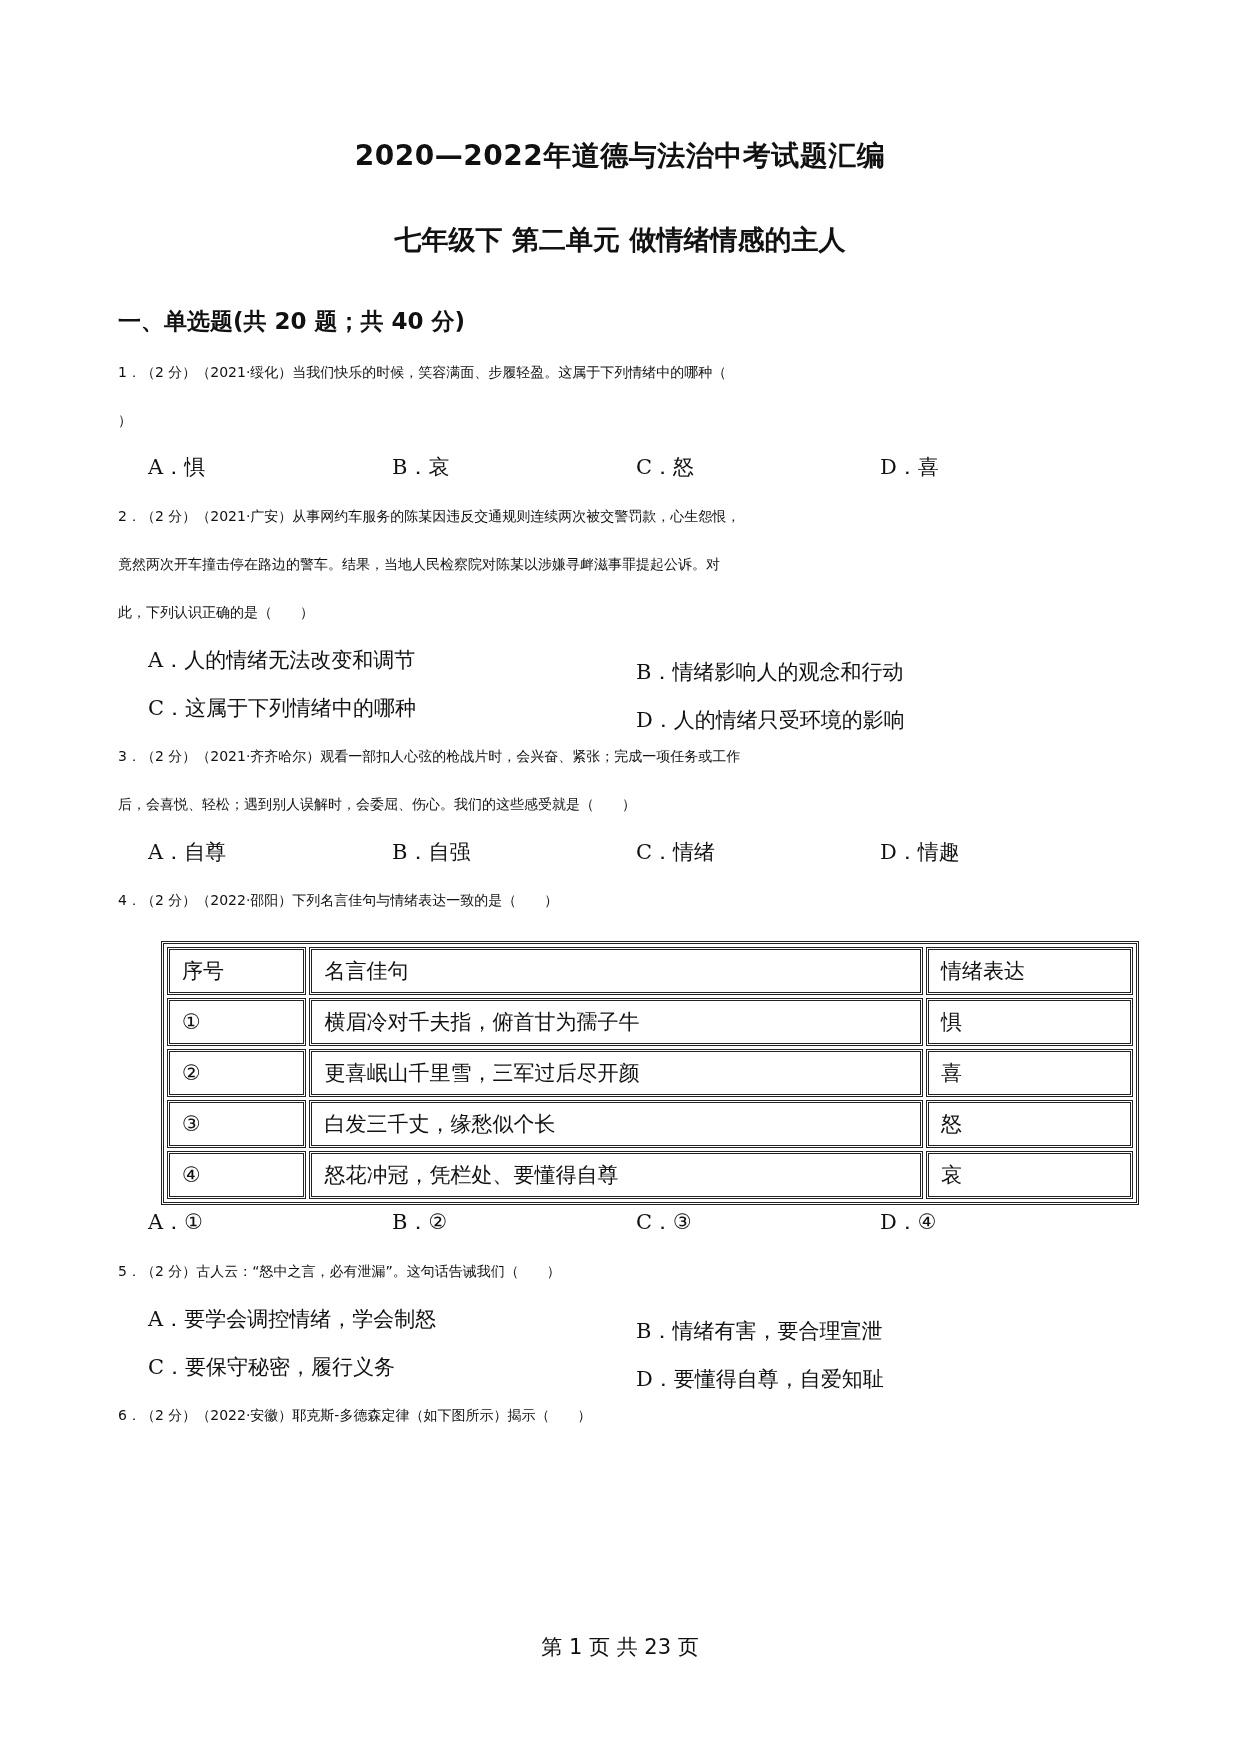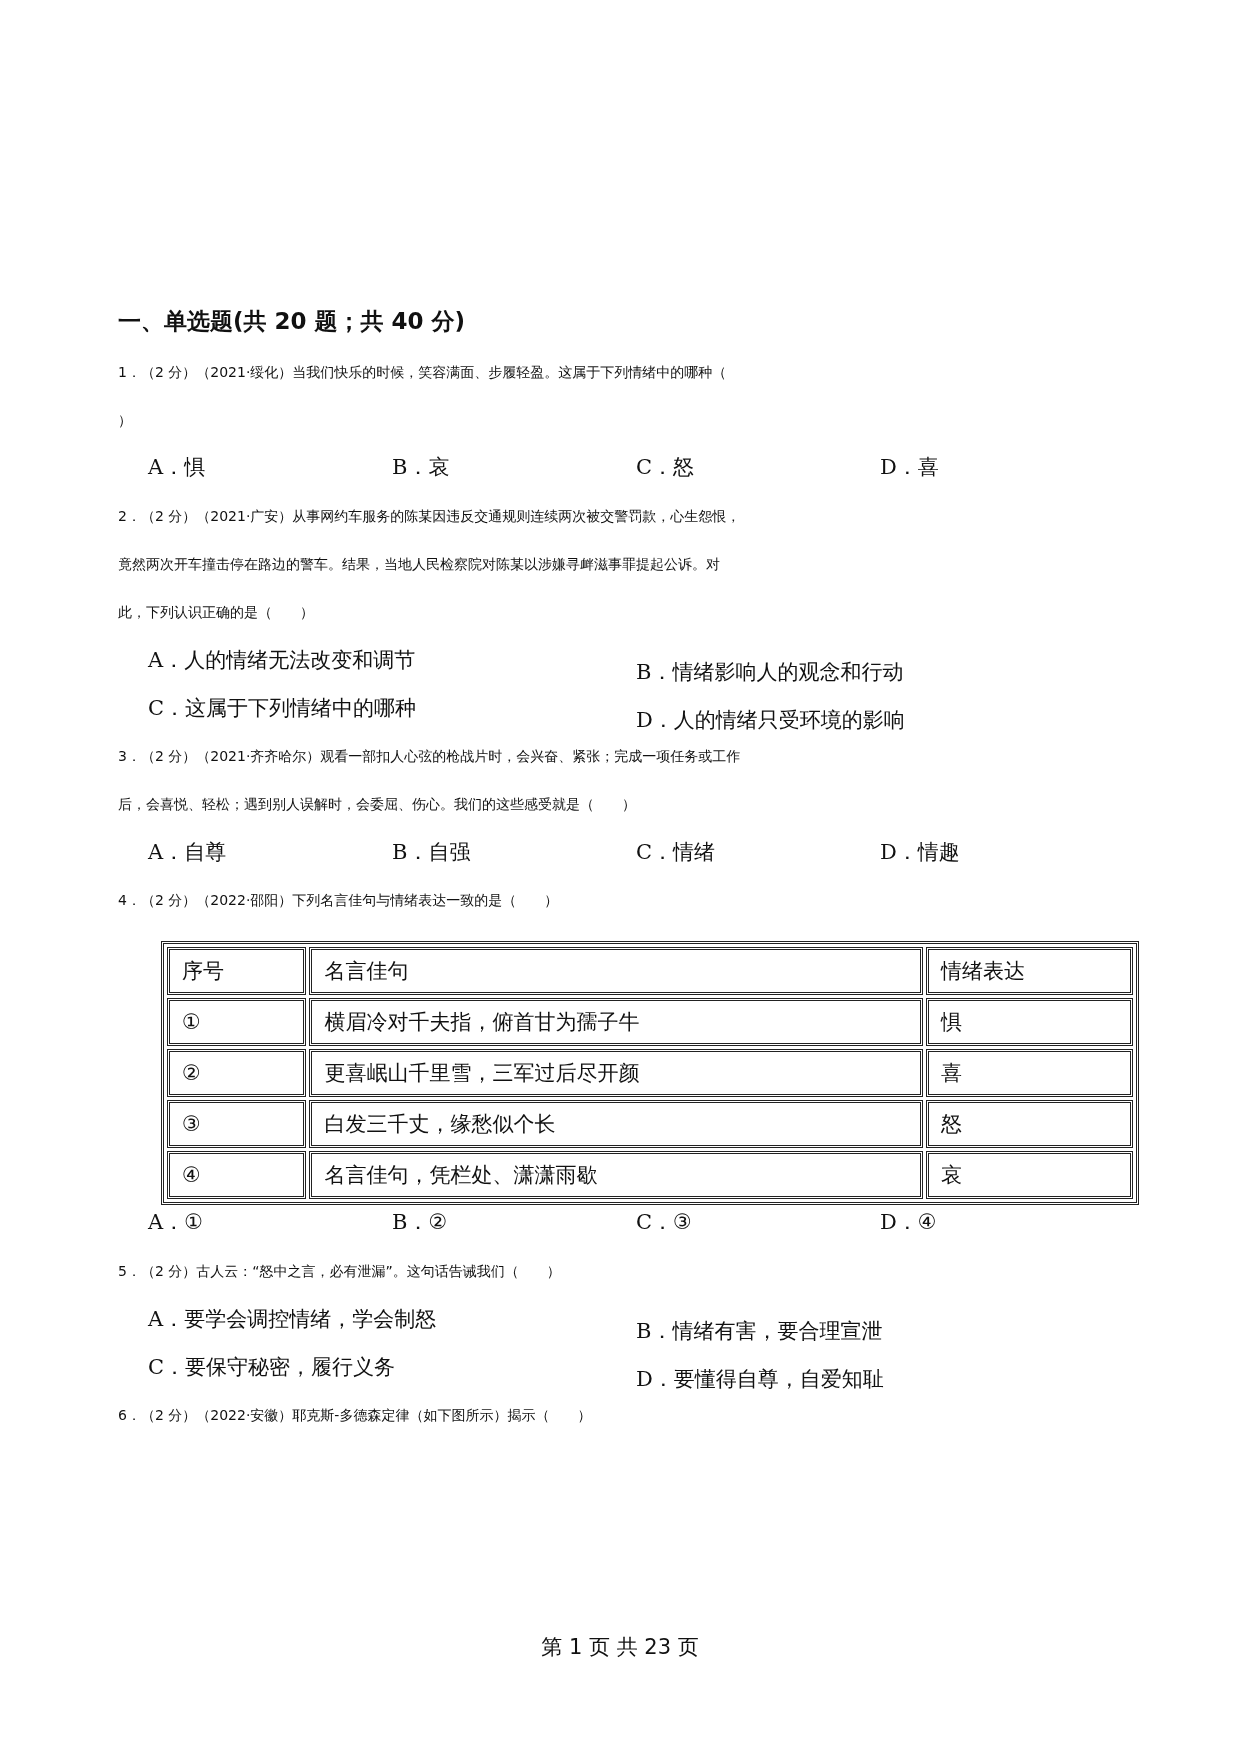--- a/index.html
+++ b/index.html
@@ -25,20 +25,22 @@
   table.q4 td.c-num { width: 92px; }
   table.q4 td.c-quote { width: 500px; }
   table.q4 td.c-emo { width: 150px; }
   .footer { position: absolute; left: 0; width: 1240px; top: 1633px; text-align: center; font-size: 21px; }
 </style>
 </head>
 <body>
 
 <div class="page">
 
+  <div class="title title1">2020—2022年道德与法治中考试题汇编</div>
+  <div class="title title2">七年级下 第二单元 做情绪情感的主人</div>
   <div class="section">一、单选题(共 20 题；共 40 分)</div>
 
   <div>
     <div class="line" style="top:357px">1．（2 分）（2021·绥化）当我们快乐的时候，笑容满面、步履轻盈。这属于下列情绪中的哪种（</div>
     <div class="line" style="top:405px">）</div>
     <div class="opt c1" style="top:452px"><span class="letter">A．</span><span>惧</span></div>
     <div class="opt c2" style="top:452px"><span class="letter">B．</span><span>哀</span></div>
     <div class="opt c3" style="top:452px"><span class="letter">C．</span><span>怒</span></div>
     <div class="opt c4" style="top:452px"><span class="letter">D．</span><span>喜</span></div>
   </div>
@@ -81,21 +83,21 @@
         <td>更喜岷山千里雪，三军过后尽开颜</td>
         <td>喜</td>
       </tr>
       <tr>
         <td>③</td>
         <td>白发三千丈，缘愁似个长</td>
         <td>怒</td>
       </tr>
       <tr>
         <td>④</td>
-        <td>名言佳句，凭栏处、潇潇雨歇</td>
+        <td>怒花冲冠，凭栏处、要懂得自尊</td>
         <td>哀</td>
       </tr>
     </tbody>
       </table>
     <div class="opt c1" style="top:1207px"><span class="letter">A．</span><span>①</span></div>
     <div class="opt c2" style="top:1207px"><span class="letter">B．</span><span>②</span></div>
     <div class="opt c3" style="top:1207px"><span class="letter">C．</span><span>③</span></div>
     <div class="opt c4" style="top:1207px"><span class="letter">D．</span><span>④</span></div>
   </div>
 

